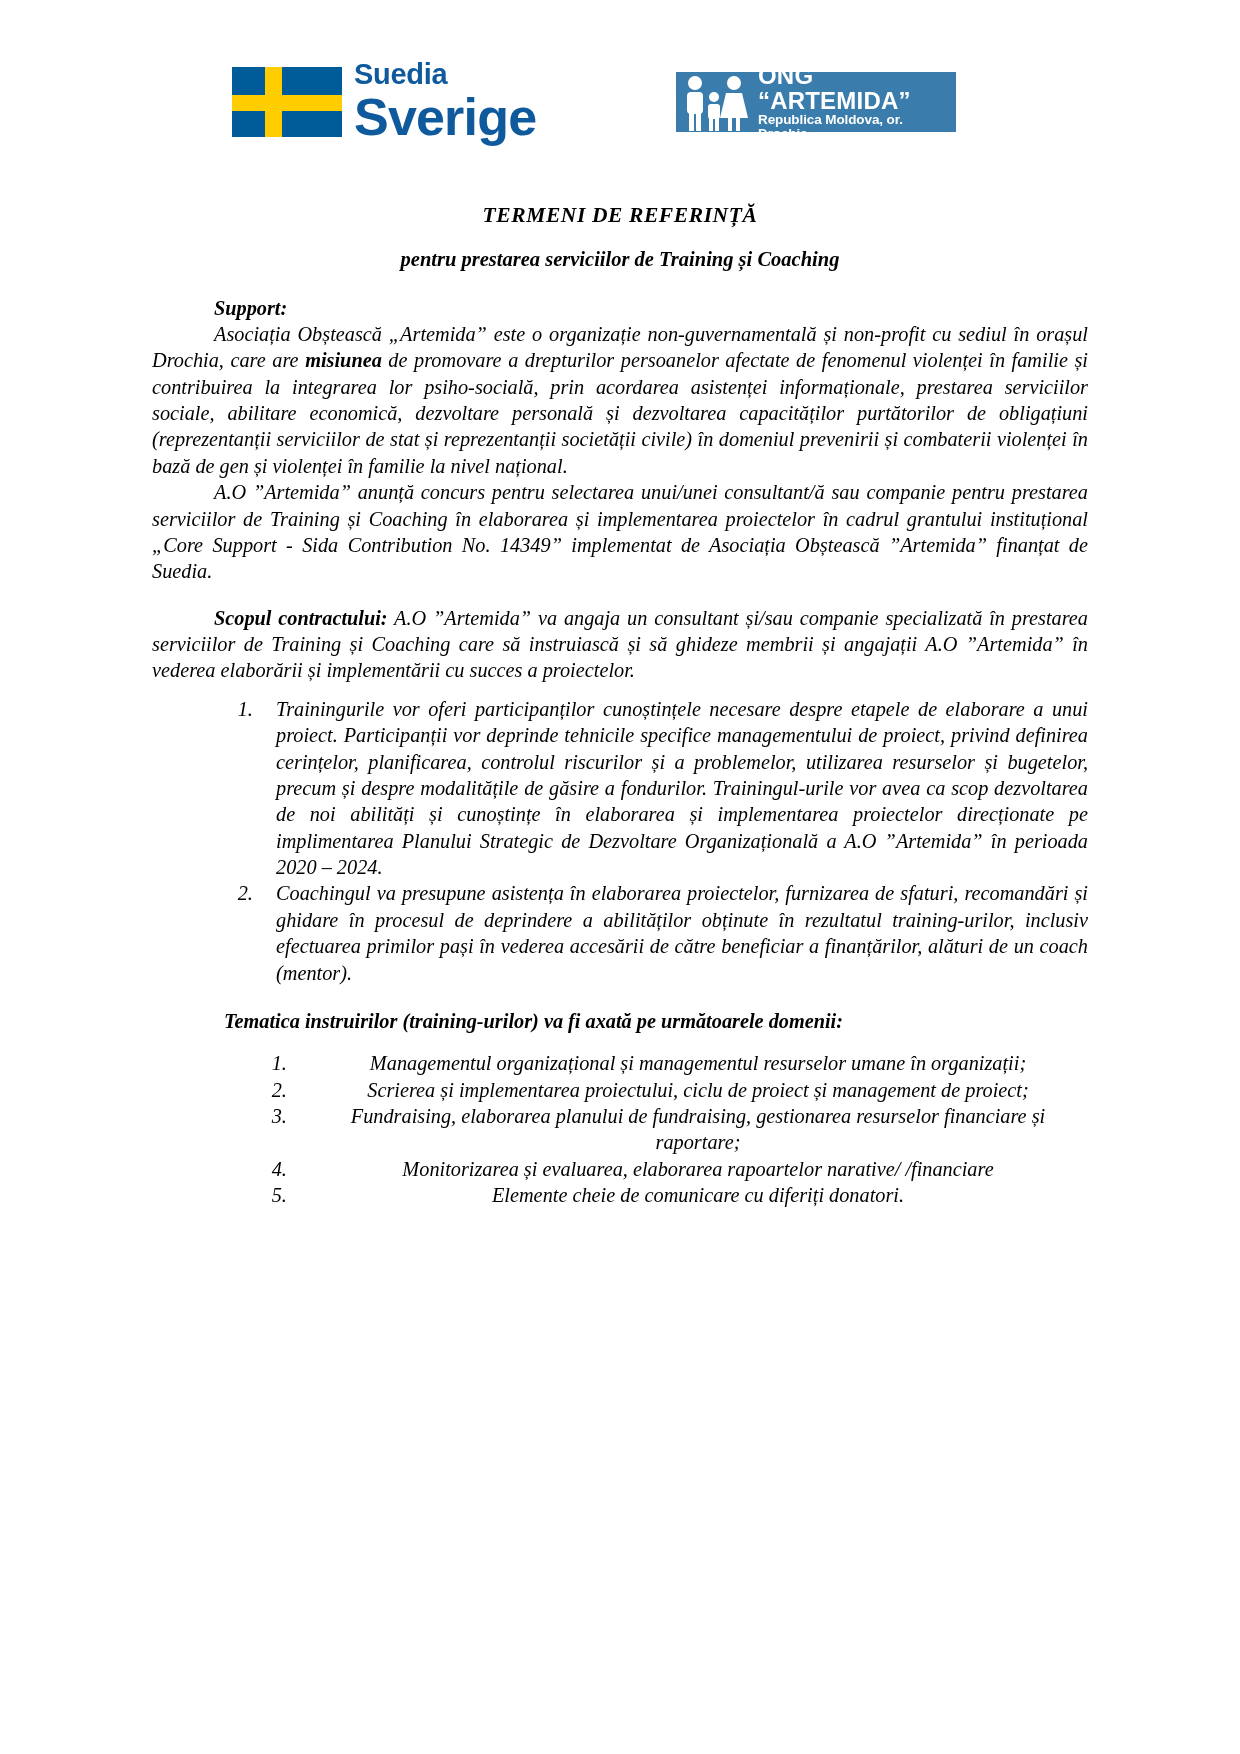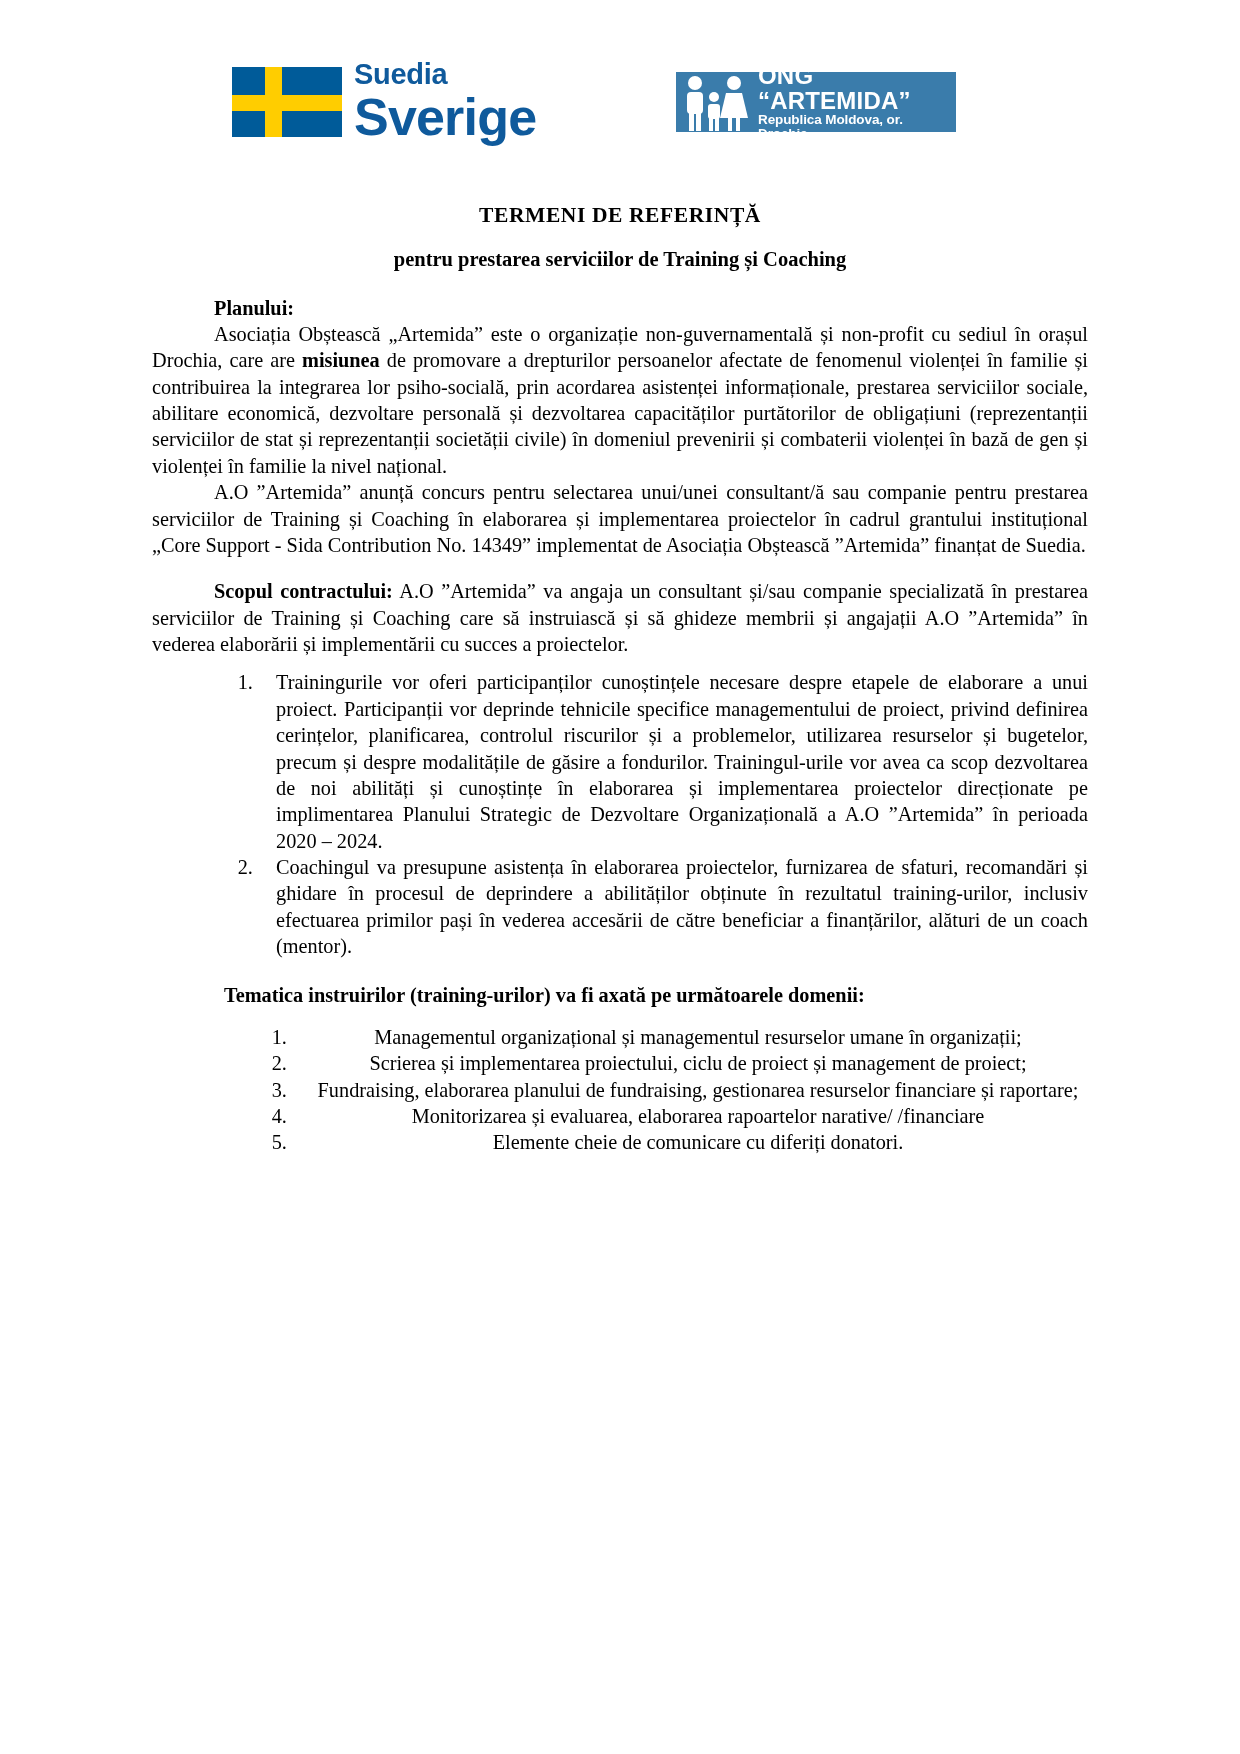--- a/index.html
+++ b/index.html
@@ -113,20 +113,21 @@
     font-weight: 700;
     letter-spacing: -0.1px;
   }
 
   
   .doc {
     padding: 0 152px 0 152px;
     box-sizing: border-box;
     font-size: 20.3px;
     line-height: 1.30;
+    font-style: italic;
   }
   .title {
     text-align: center;
     font-weight: 700;
     font-size: 21.5px;
     letter-spacing: 0.6px;
     margin: 52px 0 0 0;
   }
   .subtitle {
     text-align: center;
@@ -217,21 +218,21 @@
       </div>
     </div>
 
   </div>
 
   <div class="doc">
 
     <div class="title">TERMENI DE REFERINȚĂ</div>
     <div class="subtitle">pentru prestarea serviciilor de Training și Coaching</div>
 
-    <div class="section-head">Planului:</div>
+    <div class="section-head">Support:</div>
 
     <p class="body"><span>Asociația Obștească  „Artemida” este o organizație non-guvernamentală și non-profit cu sediul în orașul Drochia, care are </span><b>misiunea</b><span> de promovare a drepturilor persoanelor afectate de fenomenul violenței în familie și contribuirea la integrarea lor psiho-socială, prin acordarea asistenței informaționale, prestarea serviciilor sociale, abilitare economică, dezvoltare personală și dezvoltarea capacităților purtătorilor de obligațiuni (reprezentanții serviciilor de stat și reprezentanții societății civile) în domeniul prevenirii și combaterii violenței în bază de gen și violenței în familie la nivel național.</span></p>
 
     <p class="body">A.O ”Artemida” anunță concurs pentru selectarea unui/unei consultant/ă sau companie pentru prestarea serviciilor de Training și Coaching în elaborarea și implementarea proiectelor în cadrul grantului instituțional „Core Support - Sida Contribution No. 14349” implementat de Asociația Obștească ”Artemida”  finanțat de Suedia.</p>
 
     <p class="body gap"><b>Scopul contractului:</b><span> A.O ”Artemida” va angaja un consultant și/sau companie specializată în prestarea serviciilor de Training și Coaching care să instruiască și să ghideze membrii și angajații A.O ”Artemida” în vederea elaborării și implementării cu succes a proiectelor.</span></p>
 
 
     <ol class="objectives">
       <li>Trainingurile vor oferi participanților cunoștințele necesare despre etapele de elaborare a unui proiect. Participanții vor deprinde tehnicile specifice managementului de proiect, privind definirea cerințelor, planificarea, controlul riscurilor și a problemelor, utilizarea resurselor și bugetelor, precum și despre modalitățile de găsire a fondurilor. Trainingul-urile vor avea ca scop dezvoltarea de noi abilități și cunoștințe în elaborarea și implementarea proiectelor direcționate pe implimentarea Planului Strategic de Dezvoltare Organizațională a A.O ”Artemida” în perioada 2020 – 2024.</li>

